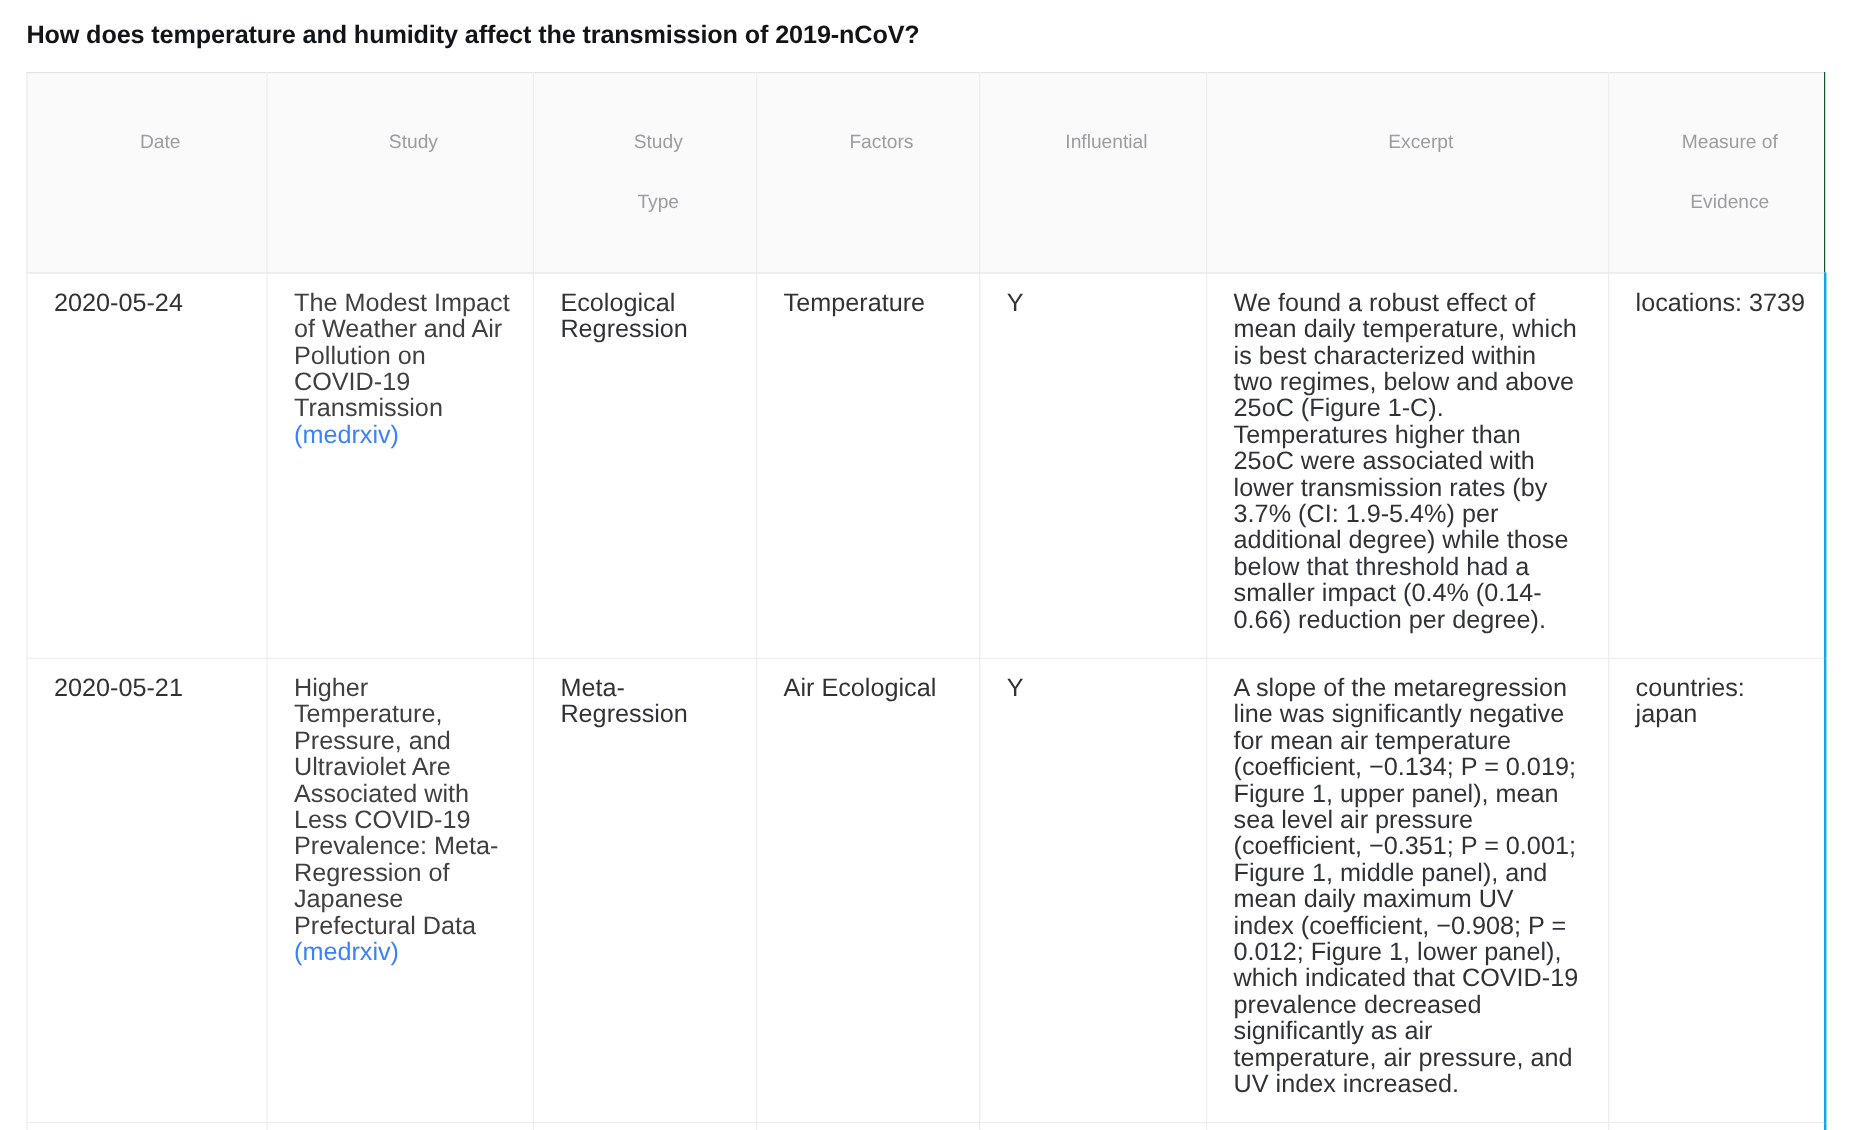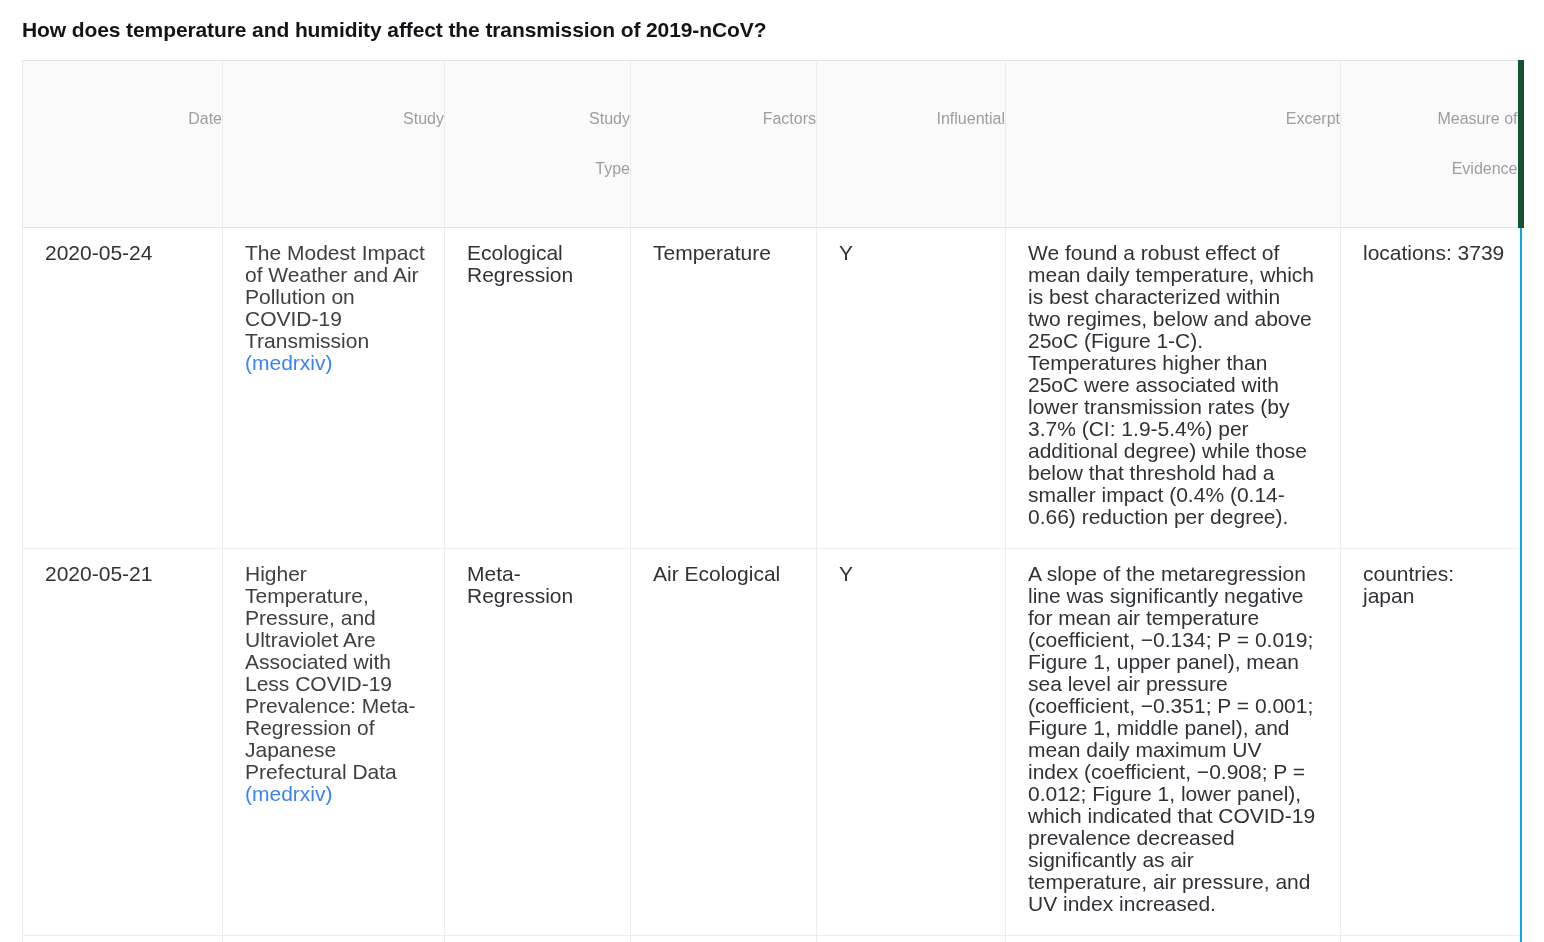--- a/index.html
+++ b/index.html
@@ -41,35 +41,35 @@
   table.evidence-table col.c-fact   { width: 186px; }
   table.evidence-table col.c-infl   { width: 189px; }
   table.evidence-table col.c-exc    { width: 335px; }
   table.evidence-table col.c-meas   { width: 180px; }
 
   thead th {
     background: #fafafa;
     border-top: 1px solid #e3e4e6;
     border-bottom: 1px solid #e3e4e6;
     border-right: 1px solid #ededee;
-    text-align: right;
+    text-align: center;
     vertical-align: top;
     font-weight: normal;
     font-size: 16px;
     color: #9b9ea1;
     padding: 33px 0 33px 22px;
     line-height: 50px;
     height: 134px;
     margin-left: 47px;
   }
   thead th:first-child {
     border-left: 1px solid #e8e9ea;
   }
   thead th:last-child {
-    border-right: 6px solid #14532d;
+    border-right: 1px solid #14532d;
   }
   thead th .hdr-line { display: block; }
 
   tbody td {
     border-bottom: 1px solid #ededee;
     border-right: 1px solid #ededee;
     text-align: left;
     vertical-align: top;
     font-size: 21px;
     color: #2f3337;

